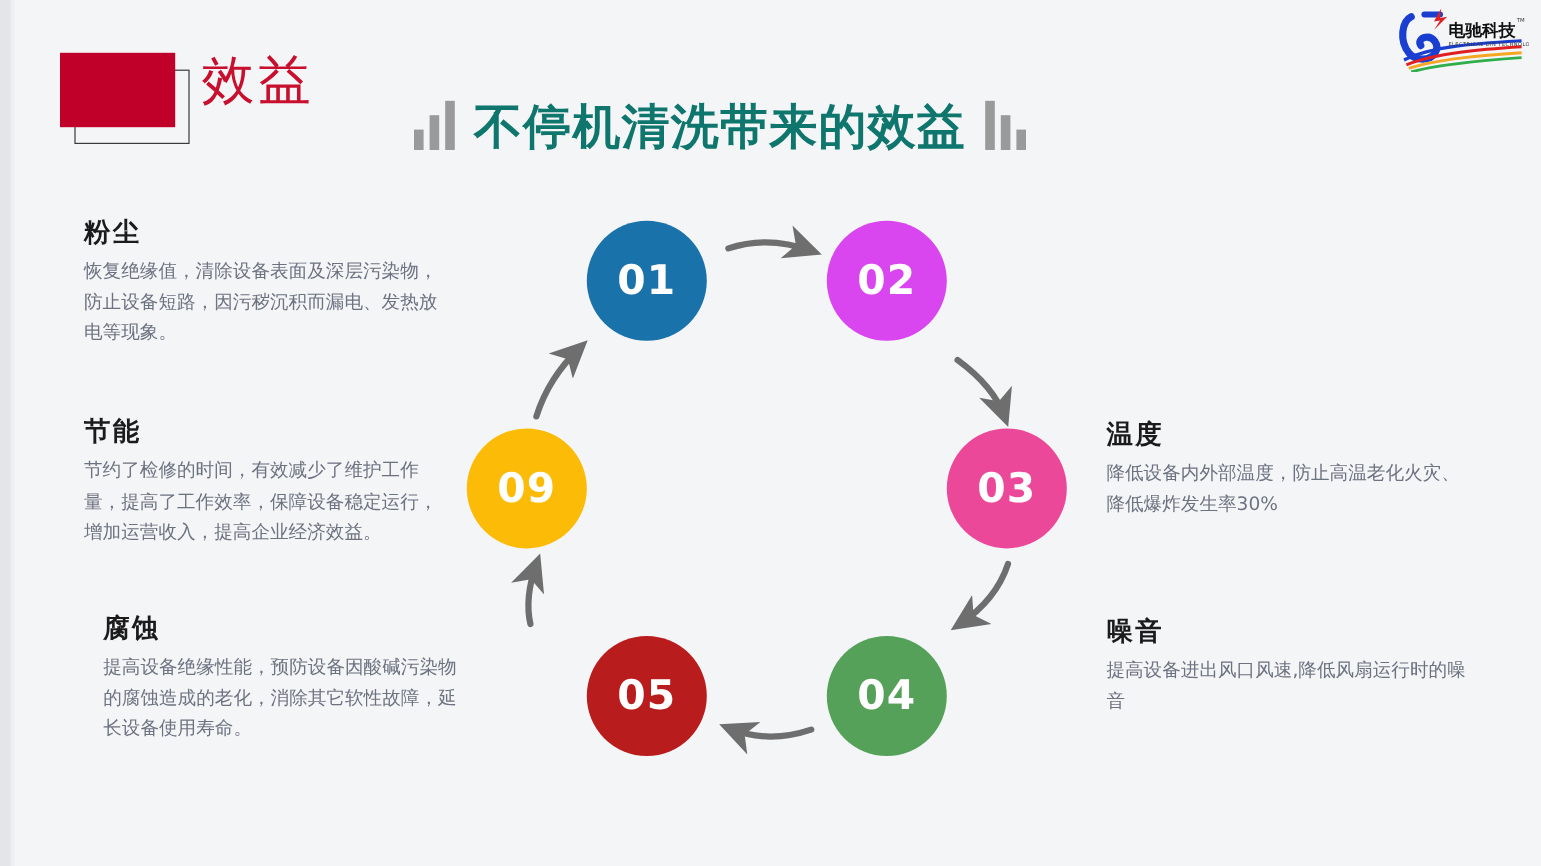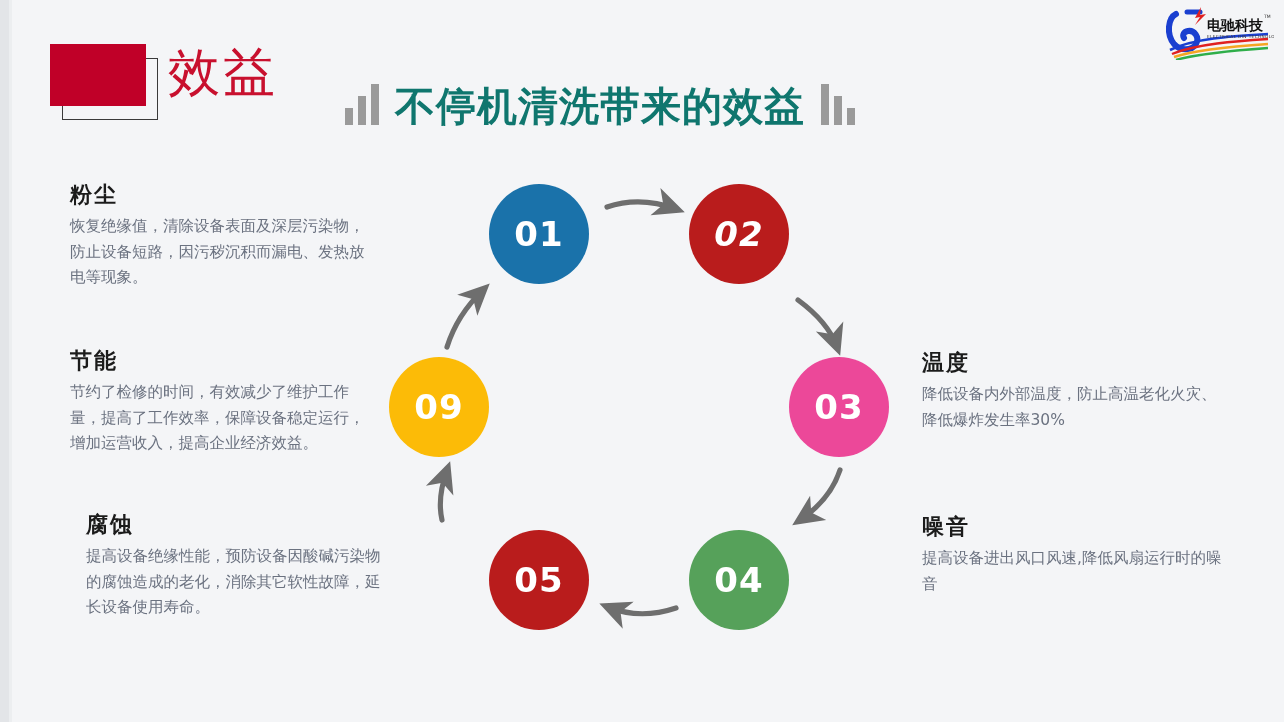--- a/index.html
+++ b/index.html
@@ -53,21 +53,21 @@
   }
   .badge-fill {
     position: absolute;
     left: 0px; top: 0px;
     width: 96px; height: 62px;
     background: #c00028;
   }
   .badge-label {
     position: absolute;
     left: 168px; top: 46px;
-    font-size: 52px;
+    font-size: 44px;
     font-weight: 400;
     color: #c8102e;
     letter-spacing: 3px;
     line-height: 1;
     font-family: "DejaVu Sans", "Liberation Sans", sans-serif;
   }
 
   
   .title-row {
     position: absolute;
@@ -228,21 +228,21 @@
     <path d="M798 300 Q 828 322 837 347" stroke="#6e6e6e" stroke-width="5.2" fill="none" marker-end="url(#ah)" stroke-linecap="round"></path>
     <path d="M840 470 Q 830 500 800 520" stroke="#6e6e6e" stroke-width="5.2" fill="none" marker-end="url(#ah)" stroke-linecap="round"></path>
     <path d="M676 608 Q 640 620 608 607" stroke="#6e6e6e" stroke-width="5.2" fill="none" marker-end="url(#ah)" stroke-linecap="round"></path>
     <path d="M442 520 Q 437 498 447 470" stroke="#6e6e6e" stroke-width="5.2" fill="none" marker-end="url(#ah)" stroke-linecap="round"></path>
     <path d="M447 347 Q 457 315 483 290" stroke="#6e6e6e" stroke-width="5.2" fill="none" marker-end="url(#ah)" stroke-linecap="round"></path>
   </svg>
 
   <div class="circle c-01" style="background: rgb(26, 114, 170);">
     <span>01</span>
   </div>
-  <div class="circle c-02" style="background: #b91c1c; font-style: italic;">
+  <div class="circle c-02" style="background: #d946ef;">
     <span>02</span>
   </div>
   <div class="circle c-03" style="background: #ec4899;">
     <span>03</span>
   </div>
   <div class="circle c-04" style="background: rgb(86, 161, 90);">
     <span>04</span>
   </div>
   <div class="circle c-05" style="background: #b91c1c;">
     <span>05</span>

